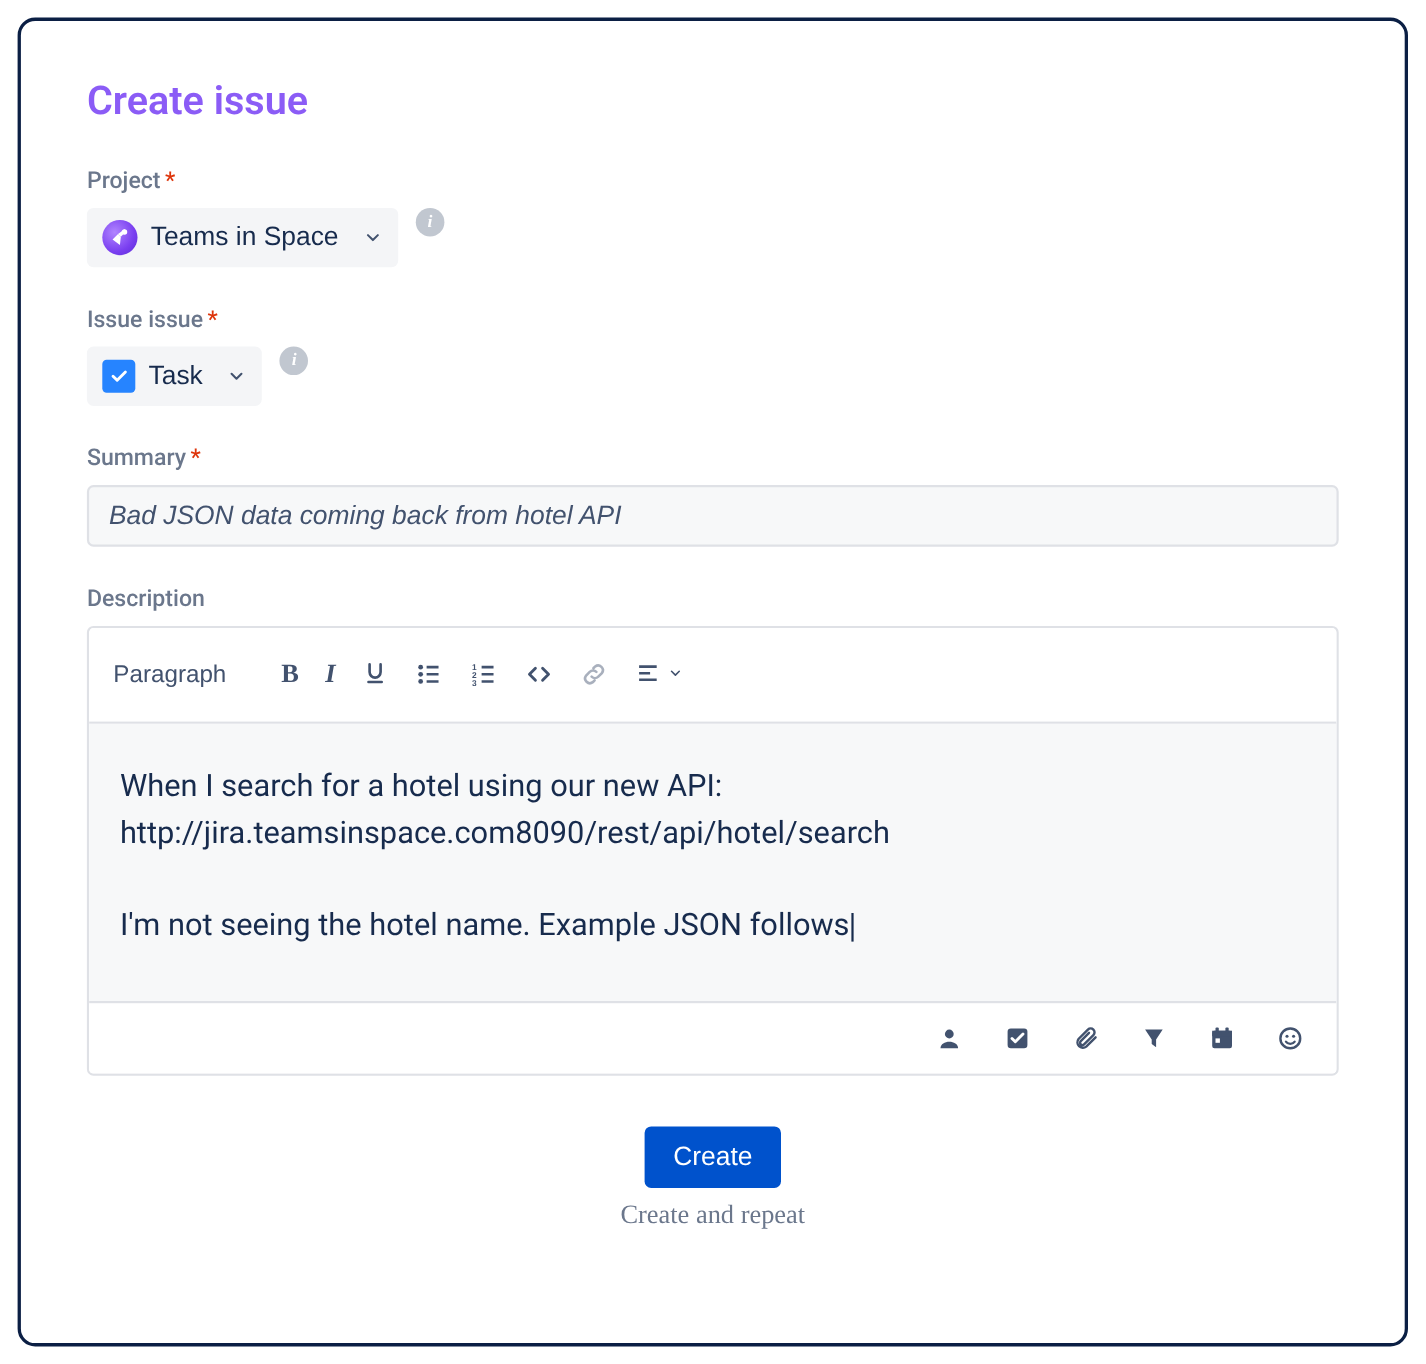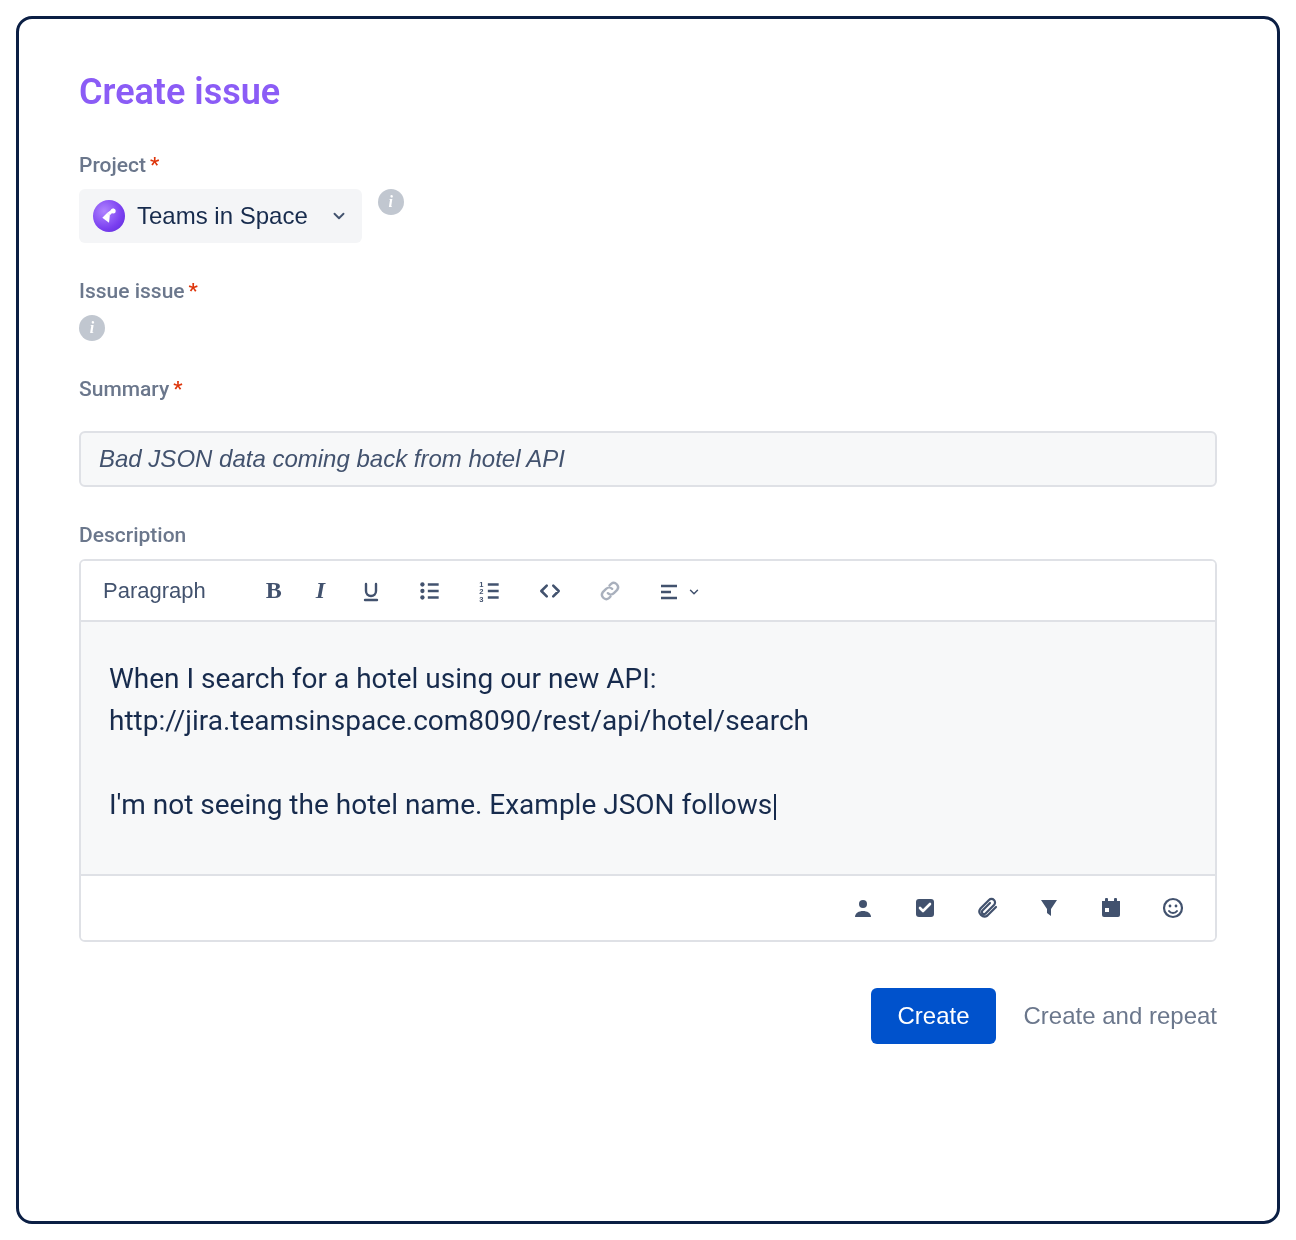--- a/index.html
+++ b/index.html
@@ -74,33 +74,32 @@
 .text-input {
   width: 100%;
   height: 56px;
   background: #f7f8f9;
   border: 2px solid #dfe1e6;
   border-radius: 6px;
   padding: 0 18px;
   font-size: 24px;
   font-style: italic;
   color: #42526e;
-  margin-top: 18px;
 }
 .editor {
   width: 100%;
   border: 2px solid #dfe1e6;
   border-radius: 6px;
   overflow: hidden;
 }
 .toolbar-top {
   display: flex;
-  align-items: flex-end;
-  gap: 26px;
-  padding: 12px 22px;
+  align-items: flex-start;
+  gap: 16px;
+  padding: 25px 22px;
   border-bottom: 2px solid #dfe1e6;
   background: #fff;
 }
 .tb-btn {
   background: none; border: none; cursor: pointer;
   color: #42526e;
   font-size: 22px;
   display: flex; align-items: center; justify-content: center;
   padding: 4px;
 }
@@ -128,39 +127,41 @@
   justify-content: flex-end;
   align-items: center;
   gap: 30px;
   padding: 16px 26px;
   border-top: 2px solid #dfe1e6;
   background: #fff;
 }
 .toolbar-bottom .tb-btn { color: #42526e; }
 .actions {
   display: flex;
-  justify-content: flex-end;
+  justify-content: flex-start;
   align-items: center;
-  gap: 28px;
+  gap: 12px;
   margin-top: 46px;
+  flex-direction: column;
 }
 .btn-primary {
   background: #0052cc;
   color: #fff;
   border: none;
   border-radius: 6px;
   font-size: 24px;
   font-weight: 500;
   padding: 14px 26px;
   cursor: pointer;
 }
 .btn-link {
   background: none; border: none;
   color: #6b778c; font-size: 24px; font-weight: 400;
   cursor: pointer;
+  font-family: Liberation Serif, serif;
 }
 svg { display: block; }
 </style>
 </head>
 <body>
 
 <div class="dialog">
 
   <h1 class="dialog-title">Create issue</h1>
 
@@ -188,20 +189,33 @@
       <span class="info-icon">i</span>
     </div>
   </div>
 
   <div class="field">
     <div class="field-label">
       <span>Issue issue</span>
       <span class="req">*</span>
     </div>
     <div class="select-row">
+      <button class="select-btn">
+        <span class="task-icon">
+          <svg width="18" height="18" viewBox="0 0 24 24">
+              <path d="M5 12l5 5L20 7" stroke="#fff" stroke-width="3.5" fill="none" stroke-linecap="round" stroke-linejoin="round"></path>
+            </svg>
+        </span>
+        <span>Task</span>
+        <span class="chev">
+          <svg width="18" height="18" viewBox="0 0 24 24">
+              <path d="M6 9l6 6 6-6" stroke="#42526e" stroke-width="2.5" fill="none" stroke-linecap="round" stroke-linejoin="round"></path>
+            </svg>
+        </span>
+      </button>
       <span class="info-icon">i</span>
     </div>
   </div>
 
   <div class="field">
     <div class="field-label">
       <span>Summary</span>
       <span class="req">*</span>
     </div>
     <input class="text-input" type="text" value="Bad JSON data coming back from hotel API" style="">

